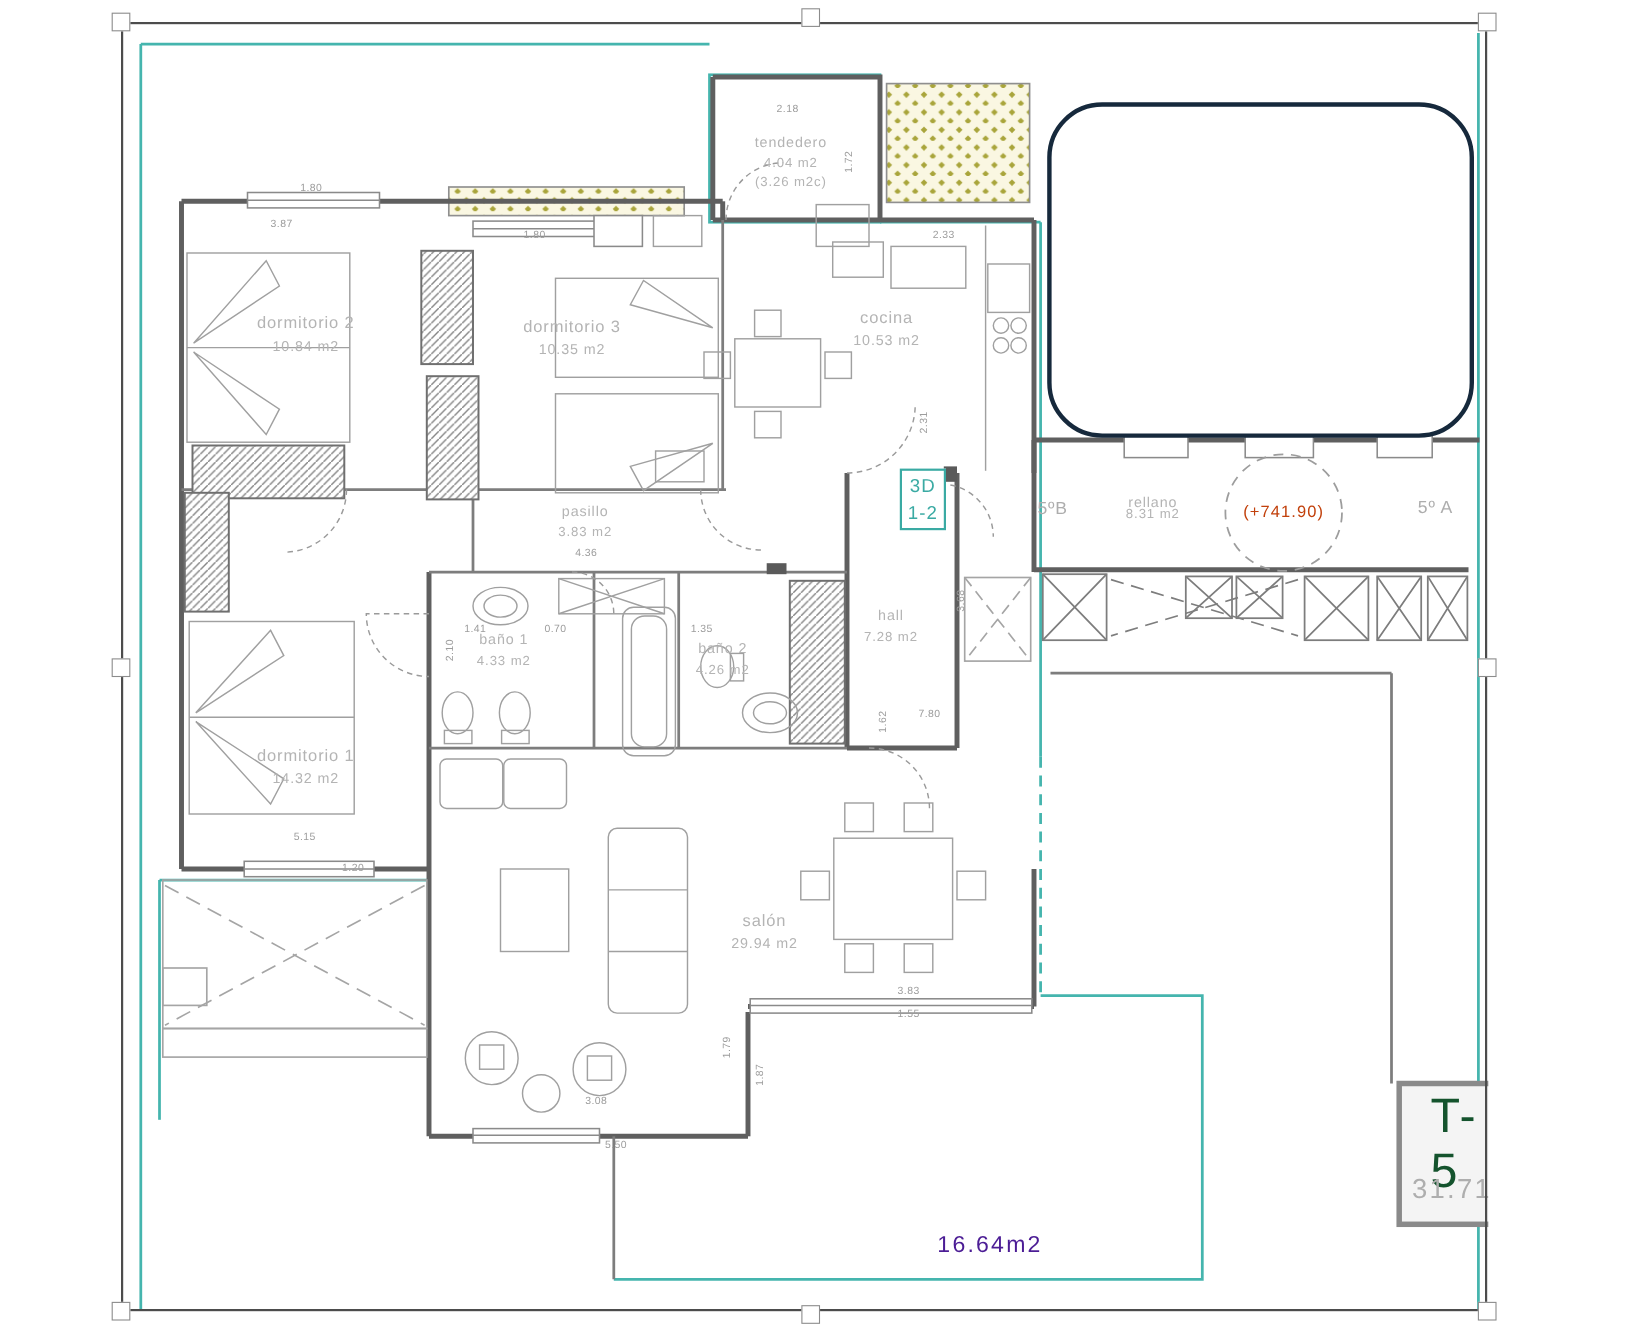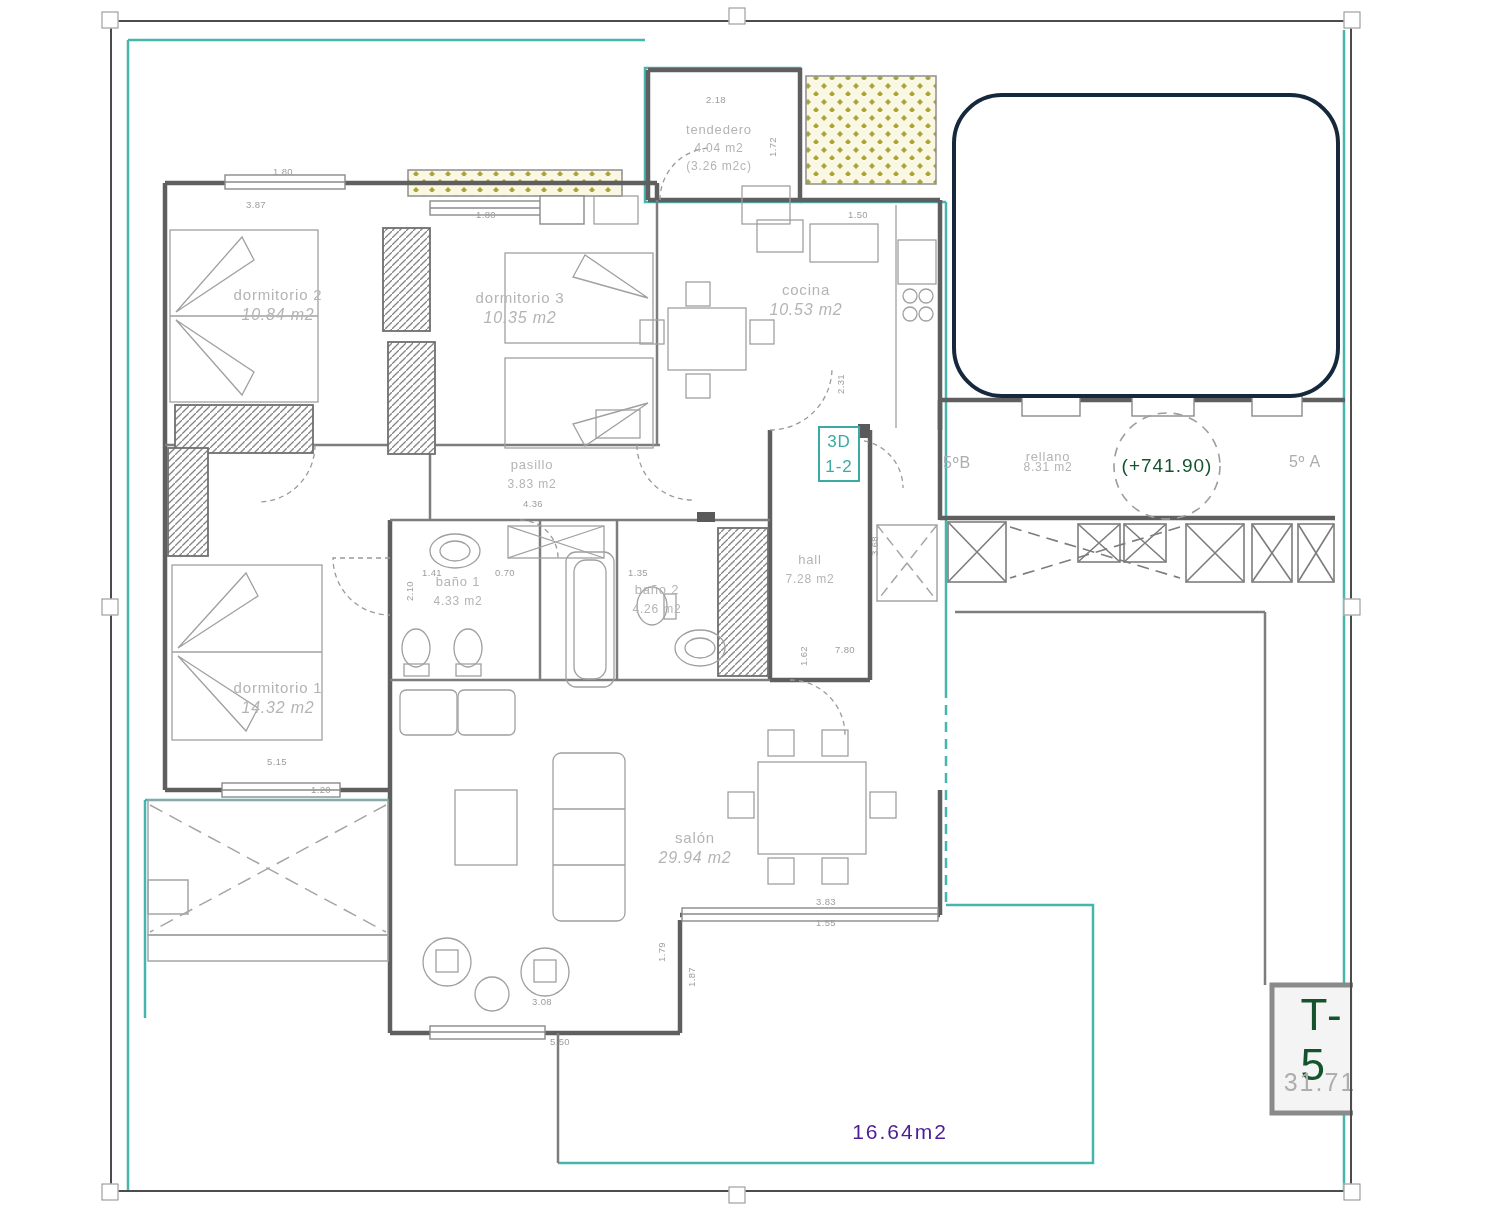--- a/index.html
+++ b/index.html
@@ -3,28 +3,28 @@
 <meta charset="utf-8">
 <style>
   html,body{margin:0;padding:0;background:#ffffff;}
   .stage{position:relative;width:1500px;height:1222px;background:#fff;overflow:hidden;
          font-family:"Liberation Sans",sans-serif;}
   .plan-clip{position:absolute;left:0;top:0;width:1353px;height:1222px;overflow:hidden;}
   svg{position:absolute;left:0;top:0;}
   .lbl{position:absolute;transform:translate(-50%,-50%);white-space:nowrap;
        color:#b4b4b4;letter-spacing:0.8px;line-height:1.25;text-align:center;}
   .room-name{font-size:15px;}
-  .room-area{font-size:16px;font-style:italic;}
+  .room-area{font-size:13px;}
   .small-name{font-size:13px;}
   .small-area{font-size:12px;}
   .dim{position:absolute;transform:translate(-50%,-50%);font-size:9.5px;color:#9d9d9d;
        letter-spacing:0.4px;white-space:nowrap;}
   .dim.v{transform:translate(-50%,-50%) rotate(-90deg);}
   .unit-lbl{font-size:16px;color:#adadad;}
-  .level-lbl{font-size:19px;color:#14532d;letter-spacing:1px;}
+  .level-lbl{font-size:15px;color:#c2410c;letter-spacing:1px;}
   .refbox{position:absolute;left:818px;top:426px;width:42px;height:56px;border:2.5px solid #3aaaa3;
           background:#ffffff;color:#3aaaa3;font-size:17px;text-align:center;line-height:1.45;
           letter-spacing:1px;padding-top:2px;box-sizing:border-box;}
   .tcode{position:absolute;transform:translate(-50%,-50%);color:#14532d;letter-spacing:2px;}
   .t3b-code{font-size:54px;}
   .t3b-area{font-size:21px;color:#4c1d95;}
   .t5-code{font-size:44px;}
   .t5-area{font-size:25px;color:#aeaeae;}
   .redaction{position:absolute;left:952px;top:93px;width:388px;height:305px;border:4px solid #16293c;
              border-radius:50px;background:#ffffff;box-sizing:border-box;}
@@ -292,21 +292,21 @@
 
     <div class="tcode t3b-area" style="left:900px;top:1132px">16.64m2</div>
     <div class="tcode t5-code" style="left:1322px;top:1040px">T-5</div>
     <div class="tcode t5-area" style="left:1320px;top:1082px">31.71</div>
 
     <span class="dim" style="left:283px;top:171px">1.80</span>
     <span class="dim" style="left:256px;top:204px">3.87</span>
     <span class="dim" style="left:486px;top:214px">1.80</span>
     <span class="dim" style="left:716px;top:99px">2.18</span>
     <span class="dim v" style="left:772px;top:147px">1.72</span>
-    <span class="dim" style="left:858px;top:214px">1.50</span>
+    <span class="dim" style="left:858px;top:214px">2.33</span>
     <span class="dim v" style="left:840px;top:384px">2.31</span>
     <span class="dim" style="left:533px;top:503px">4.36</span>
     <span class="dim" style="left:505px;top:572px">0.70</span>
     <span class="dim" style="left:432px;top:572px">1.41</span>
     <span class="dim" style="left:638px;top:572px">1.35</span>
     <span class="dim" style="left:845px;top:649px">7.80</span>
     <span class="dim" style="left:277px;top:761px">5.15</span>
     <span class="dim" style="left:321px;top:789px">1.20</span>
     <span class="dim" style="left:826px;top:901px">3.83</span>
     <span class="dim" style="left:826px;top:922px">1.55</span>

